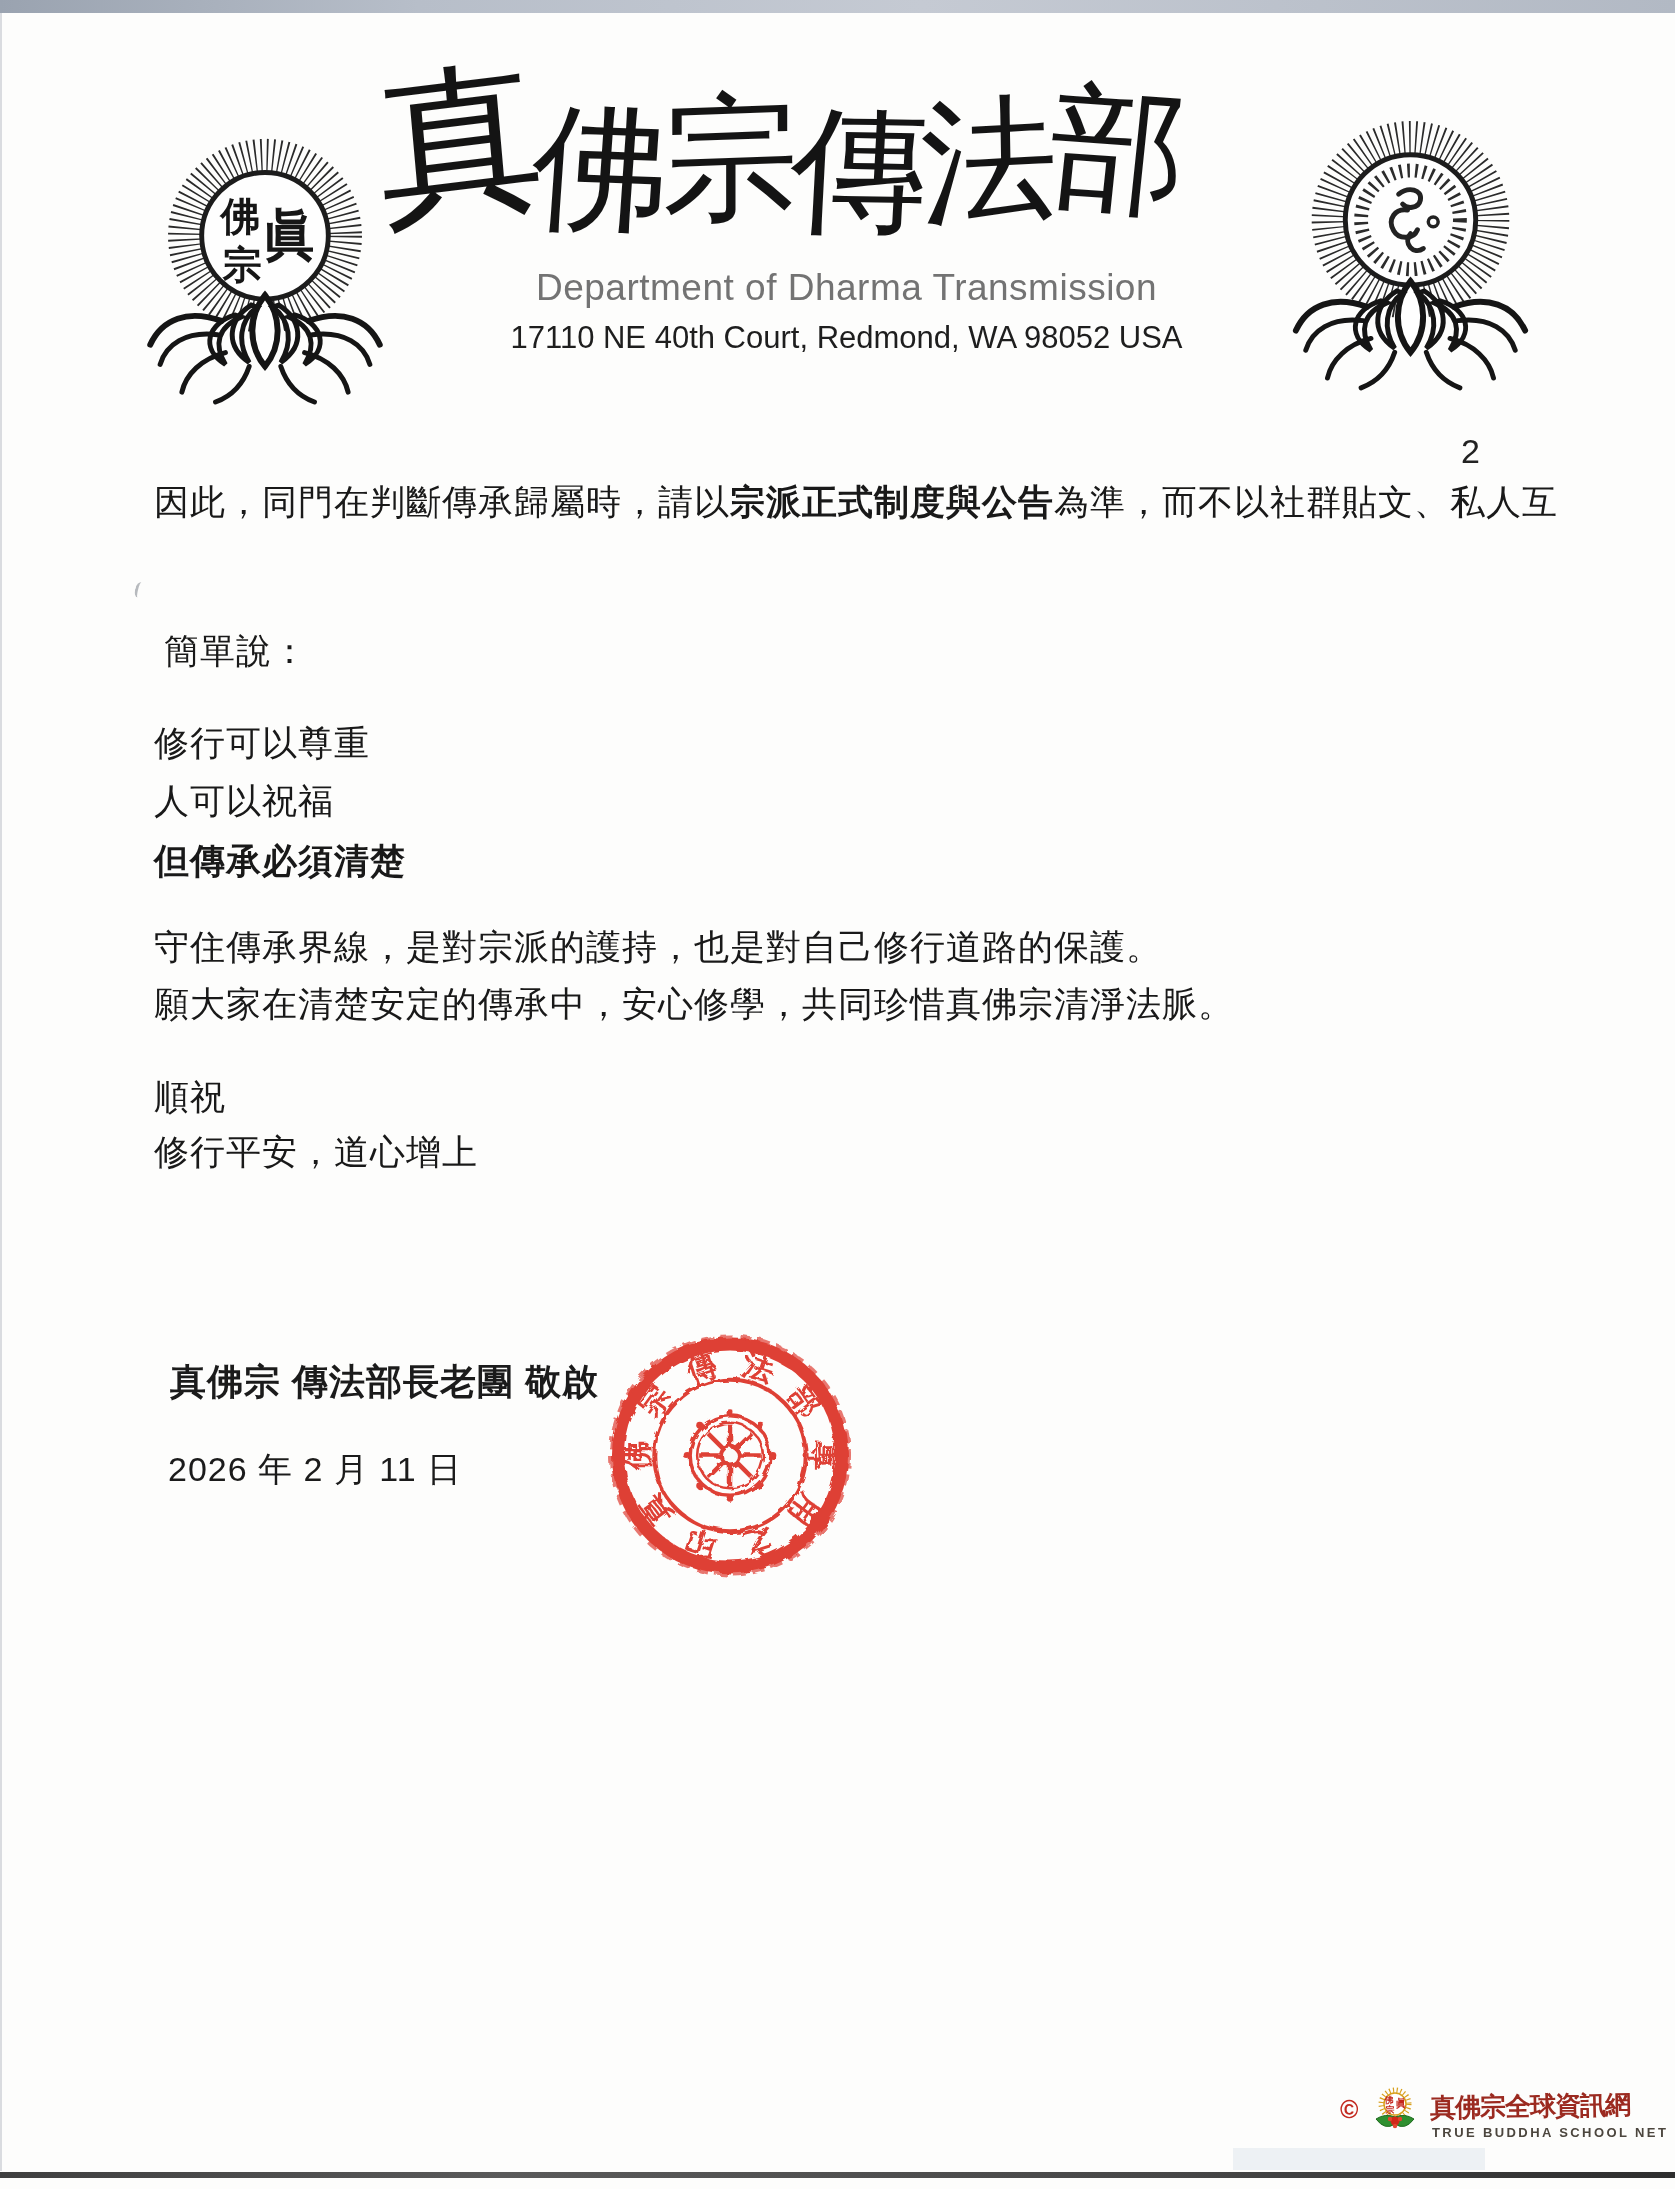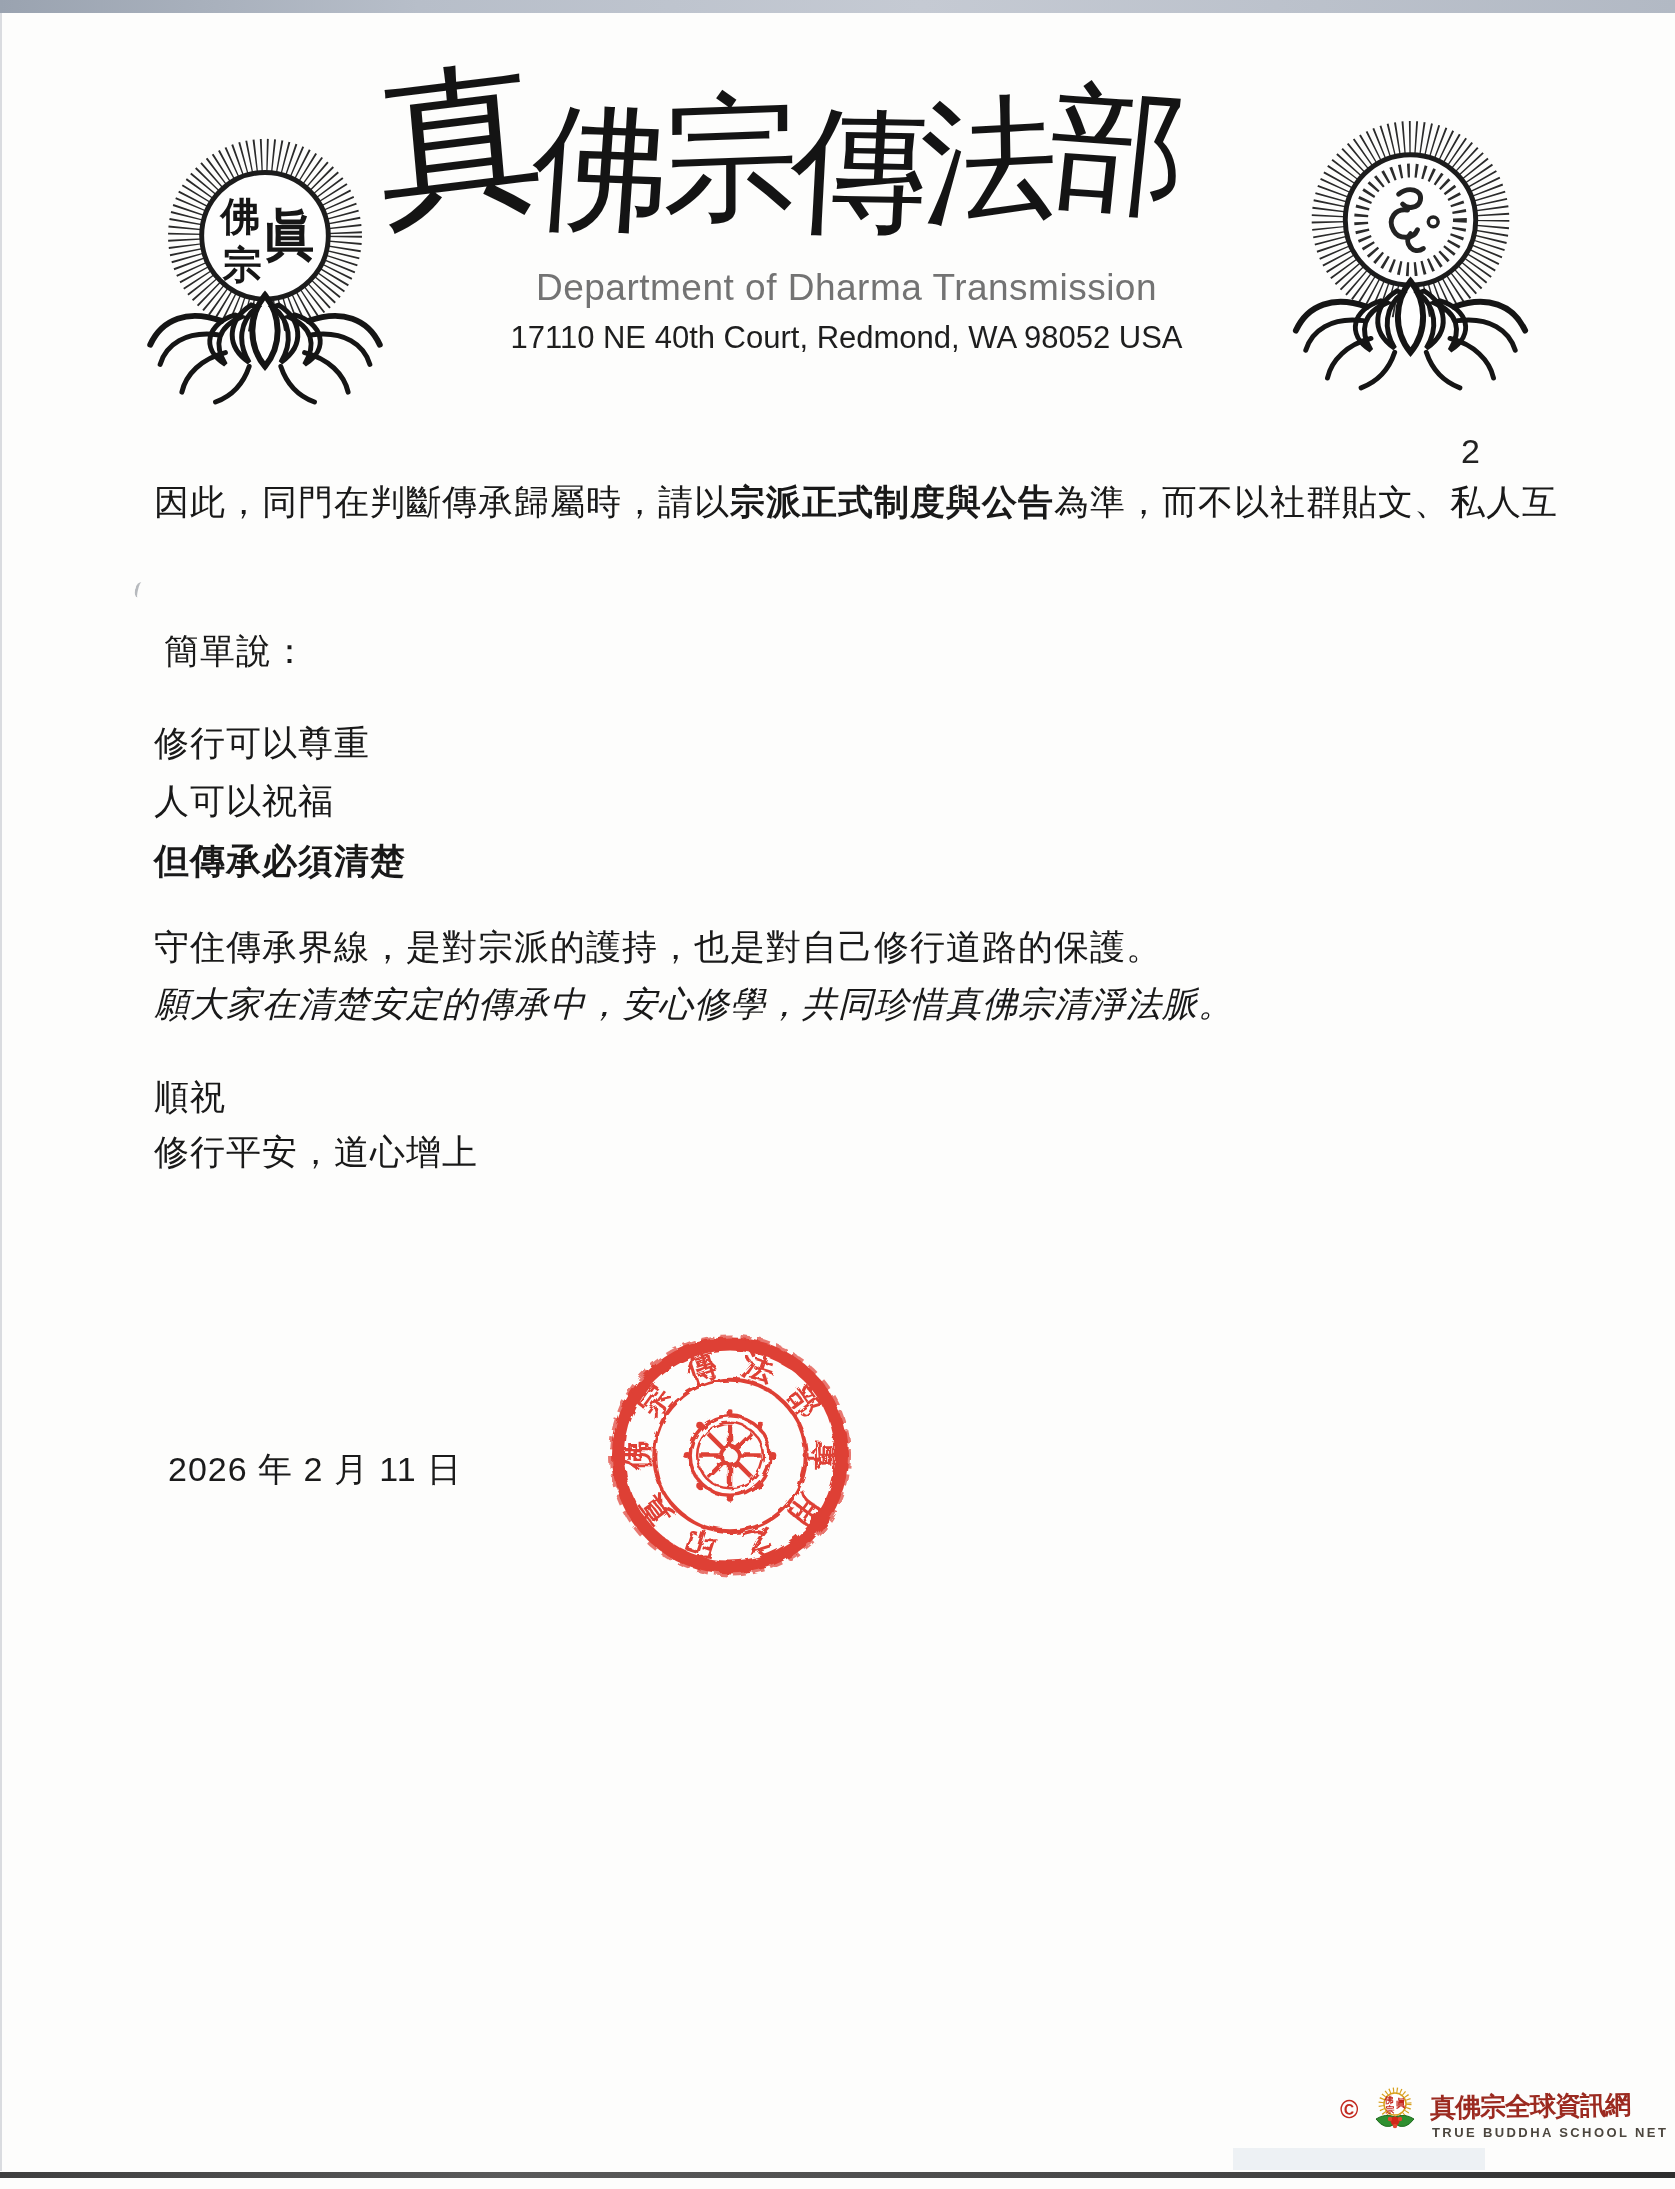--- a/index.html
+++ b/index.html
@@ -125,24 +125,25 @@
 
   <div class="line para" style="top:471px;">
     <span>因此，同門在判斷傳承歸屬時，請以</span><span class="bold">宗派正式制度與公告</span><span>為準，而不以社群貼文、私人互</span><br>
   </div>
 
   <div class="line" style="top:628px;margin-left:10px;">簡單說：</div>
   <div class="line" style="top:720px;">修行可以尊重</div>
   <div class="line" style="top:778px;">人可以祝福</div>
   <div class="line bold" style="top:838px;">但傳承必須清楚</div>
   <div class="line" style="top:924px;">守住傳承界線，是對宗派的護持，也是對自己修行道路的保護。</div>
-  <div class="line" style="top:981px;font-style:italic;">願大家在清楚安定的傳承中，安心修學，共同珍惜真佛宗清淨法脈。</div>
+  <div class="line" style="top:981px;">願大家在清楚安定的傳承中，安心修學，共同珍惜真佛宗清淨法脈。</div>
   <div class="line" style="top:1074px;">順祝</div>
   <div class="line" style="top:1129px;">修行平安，道心增上</div>
 
+  <div class="signer">真佛宗 傳法部長老團 敬啟</div>
   <div class="date-line">2026 年 2 月 11 日</div>
 
   <svg class="seal" width="248" height="249" viewBox="0 0 240 250">
     <defs>
       <filter id="stamp" x="-12%" y="-12%" width="124%" height="124%">
         <feTurbulence type="fractalNoise" baseFrequency="0.09" numOctaves="2" seed="7" result="n"></feTurbulence>
         <feDisplacementMap in="SourceGraphic" in2="n" scale="6"></feDisplacementMap>
       </filter>
     </defs>
     <g filter="url(#stamp)" stroke="#df352a" fill="none">

